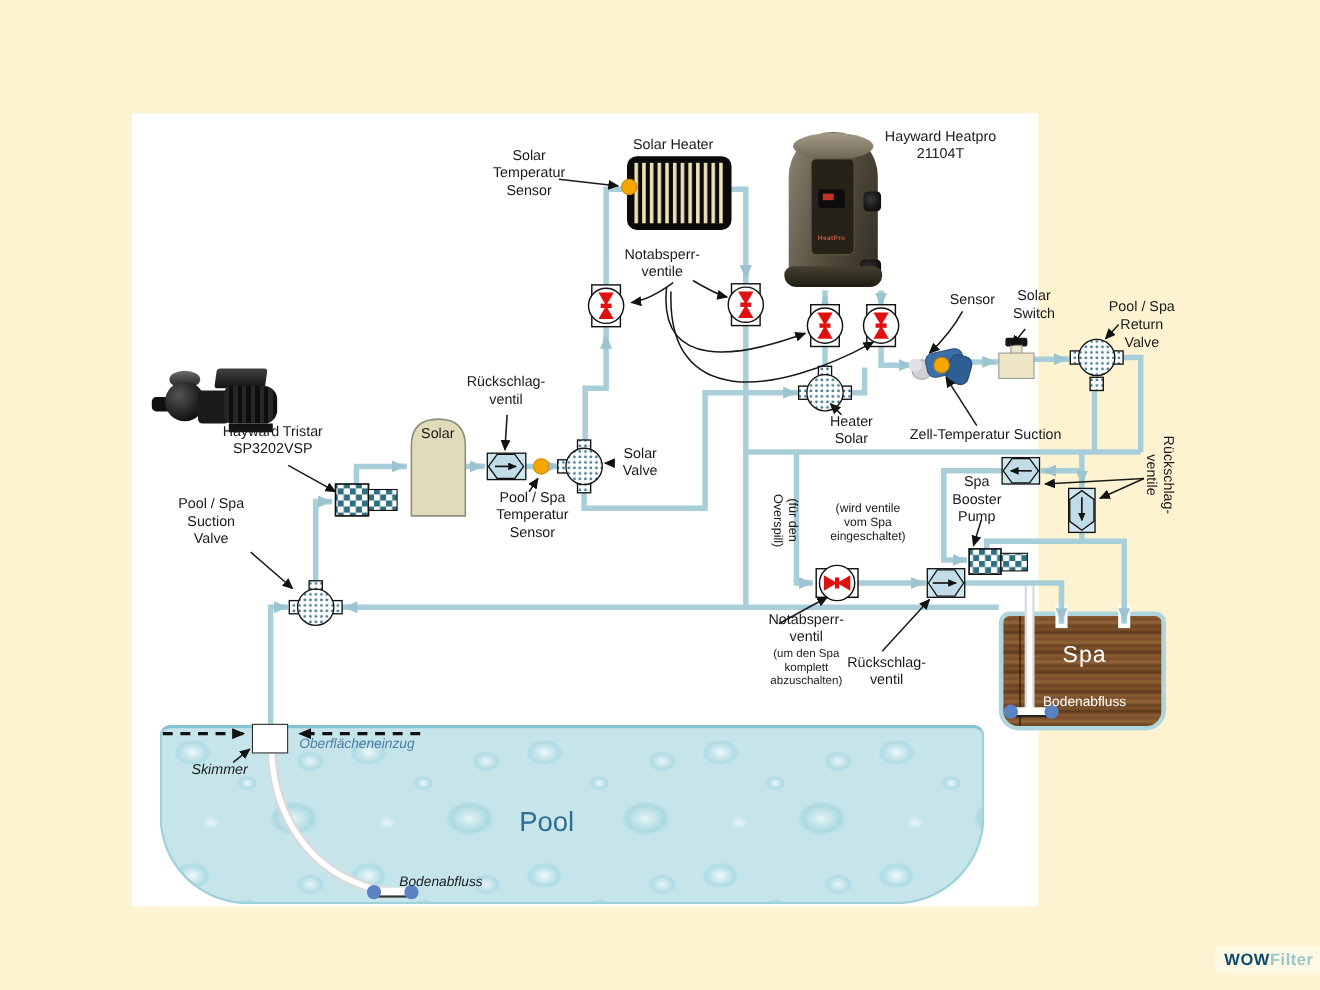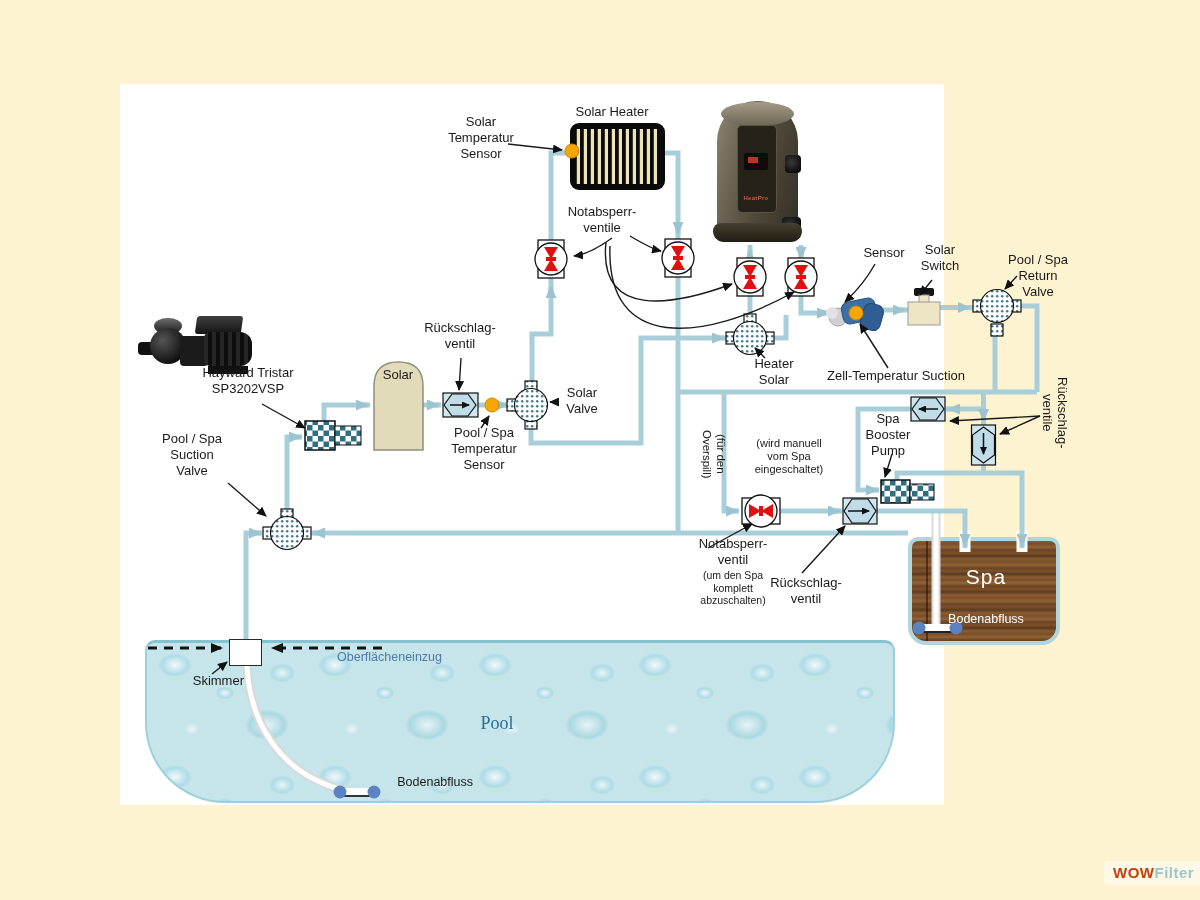--- a/index.html
+++ b/index.html
@@ -2,30 +2,30 @@
 <html><head>
 <meta charset="utf-8">
 <style>
   html,body{margin:0;padding:0;}
   body{
     width:1200px;height:900px;position:relative;overflow:hidden;
     background:#FDF3D0;
     font-family:"Liberation Sans",sans-serif;
   }
   #canvas{
-    position:absolute;left:120px;top:84px;width:824px;height:721px;
+    position:absolute;left:120px;top:103px;width:824px;height:721px;
     background:#ffffff;
   }
   #pipes-svg{position:absolute;left:0;top:0;z-index:2;}
   .lbl{
     position:absolute;z-index:6;font-size:13px;line-height:1.22;color:#1a1a1a;
     text-align:center;white-space:pre-line;pointer-events:none;
   }
   .lbl.small{font-size:10.5px;line-height:1.2;}
-  .lbl.left{text-align:right;}
+  .lbl.left{text-align:left;font-style:italic;}
   .vlbl{
     position:absolute;z-index:6;font-size:12px;color:#1a1a1a;
     writing-mode:vertical-rl;white-space:pre-line;text-align:center;line-height:1.2;
     pointer-events:none;
   }
   
   #pool{
     position:absolute;left:25px;top:556px;width:750px;height:163px;z-index:1;
     box-sizing:border-box;
     border:2px solid #9DD1DA;border-top:3px solid #84C4D0;
@@ -81,21 +81,21 @@
     background:repeating-linear-gradient(90deg,#262626 0 4px,#0d0d0d 4px 8px);}
   #tristar .tp-ctrl{position:absolute;left:58px;top:0;width:46px;height:18px;border-radius:3px;
     background:linear-gradient(180deg,#404040,#141414);transform:skewX(-8deg);}
   #tristar .tp-foot{position:absolute;left:70px;top:50px;width:40px;height:8px;background:#111;}
   
   #watermark{
     position:absolute;left:1104px;top:861px;z-index:9;padding:3px 9px 4px 9px;
     background:rgba(255,255,255,.45);border-radius:4px;
     font-size:15px;font-weight:bold;letter-spacing:.5px;
   }
-  #watermark .wow{color:#c2410c;}
+  #watermark .wow{color:#0c4a6e;}
   #watermark .sl{color:#9CC6CE;}
 </style>
 </head>
 <body>
 
 <div id="canvas">
 
   <div id="pool"></div>
   <div id="spa"></div>
 
@@ -370,20 +370,22 @@
     <div class="tp-motor"></div>
     <div class="tp-foot"></div>
   </div>
 
   <div id="skimmer"></div>
 
   <div class="lbl" style="left:432px;top:20px;width:120px;">Solar Heater</div>
   <div class="lbl" style="left:306px;top:30px;width:110px;">Solar
 Temperatur
 Sensor</div>
+  <div class="lbl" style="left:665px;top:13px;width:140px;">Hayward Heatpro
+21104T</div>
   <div class="lbl" style="left:427px;top:120px;width:110px;">Notabsperr-
 ventile</div>
   <div class="lbl" style="left:734px;top:161px;width:60px;">Sensor</div>
   <div class="lbl" style="left:785px;top:158px;width:70px;">Solar
 Switch</div>
   <div class="lbl" style="left:873px;top:168px;width:90px;">Pool / Spa
 Return
 Valve</div>
   <div class="lbl" style="left:701px;top:284px;width:150px;">Zell-Temperatur Suction</div>
   <div class="lbl" style="left:614px;top:272px;width:80px;">Heater
@@ -396,38 +398,38 @@
   <div class="lbl" style="left:314px;top:341px;width:100px;">Pool / Spa
 Temperatur
 Sensor</div>
   <div class="lbl" style="left:432px;top:301px;width:60px;">Solar
 Valve</div>
   <div class="lbl" style="left:22px;top:347px;width:100px;">Pool / Spa
 Suction
 Valve</div>
   <div class="vlbl" style="left:579px;top:337px;height:66px;font-size:11.5px;">(für den
 Overspill)</div>
-  <div class="lbl small" style="left:614px;top:353px;width:110px;font-size:11px;">(wird manuell
+  <div class="lbl small" style="left:614px;top:353px;width:110px;font-size:11px;">(wird ventile
 vom Spa
 eingeschaltet)</div>
   <div class="lbl" style="left:728px;top:327px;width:80px;">Spa
 Booster
 Pump</div>
   <div class="vlbl" style="left:919px;top:277px;height:104px;font-size:13px;">Rückschlag-
 ventile</div>
   <div class="lbl" style="left:558px;top:452px;width:110px;">Notabsperr-
 ventil</div>
   <div class="lbl small" style="left:558px;top:485px;width:110px;">(um den Spa
 komplett
 abzuschalten)</div>
   <div class="lbl" style="left:636px;top:491px;width:100px;">Rückschlag-
 ventil</div>
   <div class="lbl" style="left:826px;top:480px;width:80px;font-size:21px;color:#ffffff;letter-spacing:1px;">Spa</div>
   <div class="lbl" style="left:810px;top:528px;width:112px;font-size:12.5px;color:#ffffff;">Bodenabfluss</div>
   <div class="lbl left" style="left:152px;top:566px;width:170px;font-size:12.5px;color:#4B7CA8;">Oberflächeneinzug</div>
   <div class="lbl left" style="left:54px;top:589px;width:70px;">Skimmer</div>
-  <div class="lbl" style="left:327px;top:629px;width:100px;font-size:18px;color:#2E6E96;font-family:Liberation Serif, serif;">Pool</div>
+  <div class="lbl" style="left:327px;top:629px;width:100px;font-size:25px;color:#2E6E96;">Pool</div>
   <div class="lbl left" style="left:243px;top:691px;width:110px;font-size:12.5px;">Bodenabfluss</div>
 </div>
 
 <div id="watermark">
   <span class="wow">WOW</span><span class="sl">Filter</span>
 </div>
 
 </body></html>

